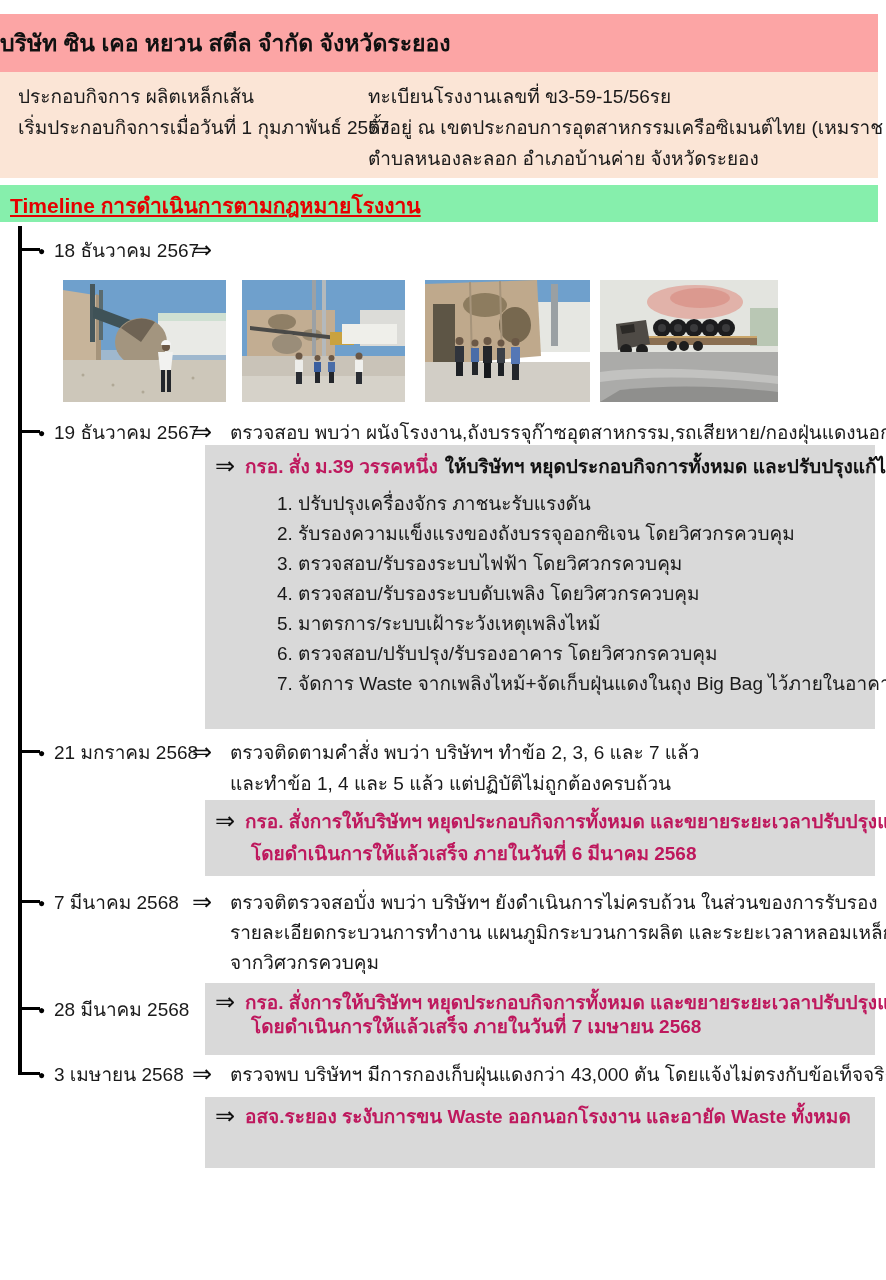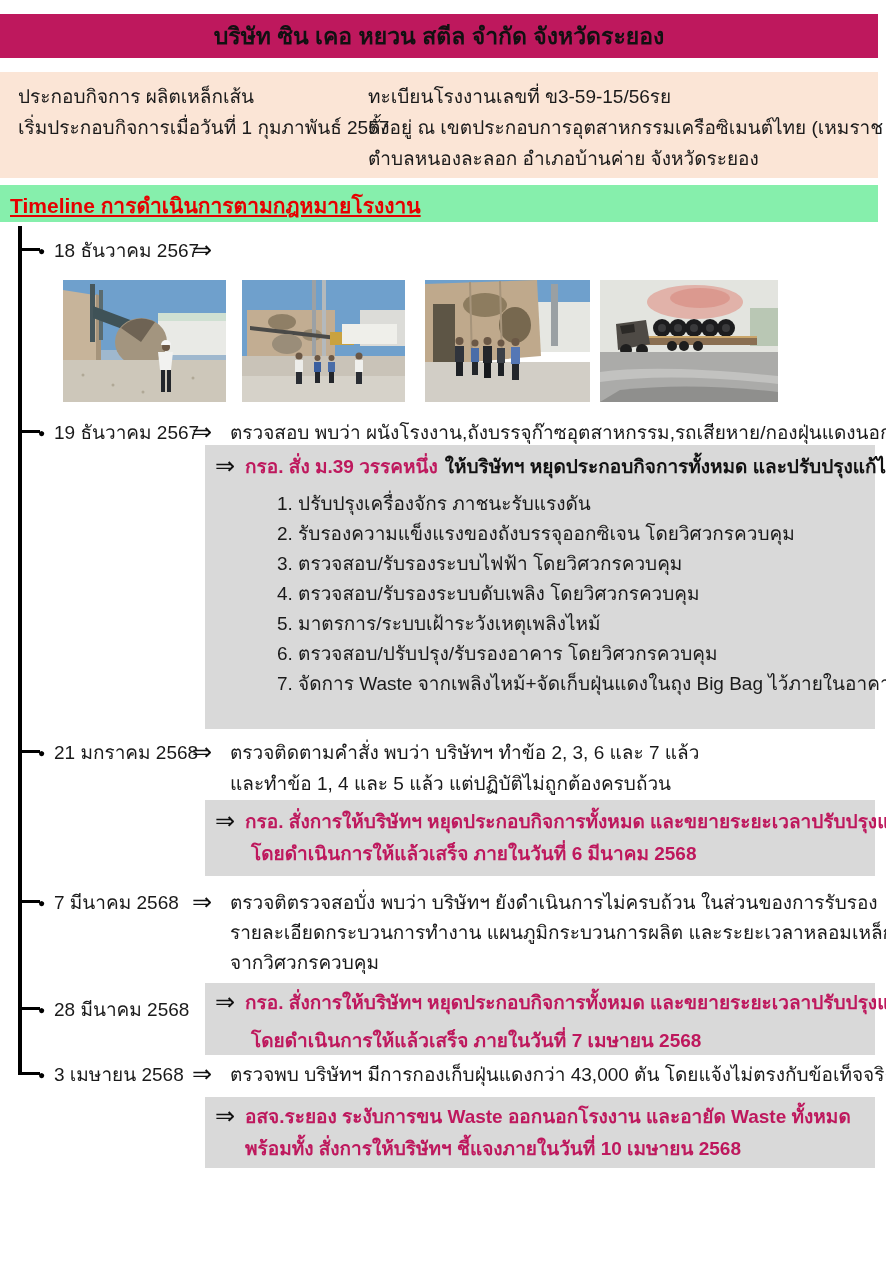--- a/index.html
+++ b/index.html
@@ -2,22 +2,22 @@
 <html><head>
 <meta charset="utf-8">
 <style>
   html,body{margin:0;padding:0;background:#ffffff;}
   body{width:886px;height:1280px;position:relative;overflow:hidden;
        font-family:"Liberation Sans","DejaVu Sans",sans-serif;color:#1a1a1a;}
   .nw{white-space:nowrap;}
   .page{position:absolute;inset:0;}
 
   
-  .header-bar{position:absolute;left:0;top:14px;width:878px;height:44px;background:#be185d;
-              display:flex;align-items:center;justify-content:center;}
+  .header-bar{position:absolute;left:0;top:14px;width:878px;height:58px;background:#fca5a5;
+              display:flex;align-items:center;}
   .header-bar span{font-size:23px;font-weight:bold;color:#111;}
   .info-section{position:absolute;left:0;top:72px;width:878px;height:106px;background:#FBE5D6;}
   .info-col{position:absolute;top:9px;font-size:19px;line-height:31px;}
   .info-left{left:18px;}
   .info-right{left:368px;}
   .timeline-bar{position:absolute;left:0;top:185px;width:878px;height:37px;background:#86efac;}
   .timeline-title{position:absolute;left:10px;top:4px;font-size:21px;font-weight:bold;
                   color:#E60000;text-decoration:underline;}
 
   
@@ -259,35 +259,32 @@
   <div class="entry" style="top:996px">
     <span class="bullet">●</span>
     <span class="date nw">28 มีนาคม 2568</span>
   </div>
 
   <div class="gray-box" style="top:983px;height:72px">
     <div class="box-line" style="left:10px;top:6px">
       <span class="box-arrow">⇒</span>
       <span class="red nw">กรอ. สั่งการให้บริษัทฯ หยุดประกอบกิจการทั้งหมด และขยายระยะเวลาปรับปรุงแก้ไข</span>
     </div>
-    <div class="box-line" style="left:46px;top:44px">
+    <div class="box-line" style="left:46px;top:30px">
       <span class="red nw">โดยดำเนินการให้แล้วเสร็จ ภายในวันที่ 7 เมษายน 2568</span>
     </div>
   </div>
 
   <div class="entry" style="top:1061px">
     <span class="bullet">●</span>
     <span class="date nw">3 เมษายน 2568</span>
     <span class="arrow">⇒</span>
     <span class="nw">ตรวจพบ บริษัทฯ มีการกองเก็บฝุ่นแดงกว่า 43,000 ตัน โดยแจ้งไม่ตรงกับข้อเท็จจริง</span>
   </div>
 
   <div class="gray-box" style="top:1097px;height:71px">
     <div class="box-line" style="left:10px;top:6px">
       <span class="box-arrow">⇒</span>
       <span class="red nw">อสจ.ระยอง ระงับการขน Waste ออกนอกโรงงาน และอายัด Waste ทั้งหมด</span>
     </div>
-    <div class="box-line" style="left:40px;top:38px">
-      <span class="red nw">พร้อมทั้ง สั่งการให้บริษัทฯ ชี้แจงภายในวันที่ 10 เมษายน 2568</span>
-    </div>
   </div>
 
 </div>
 
 </body></html>

